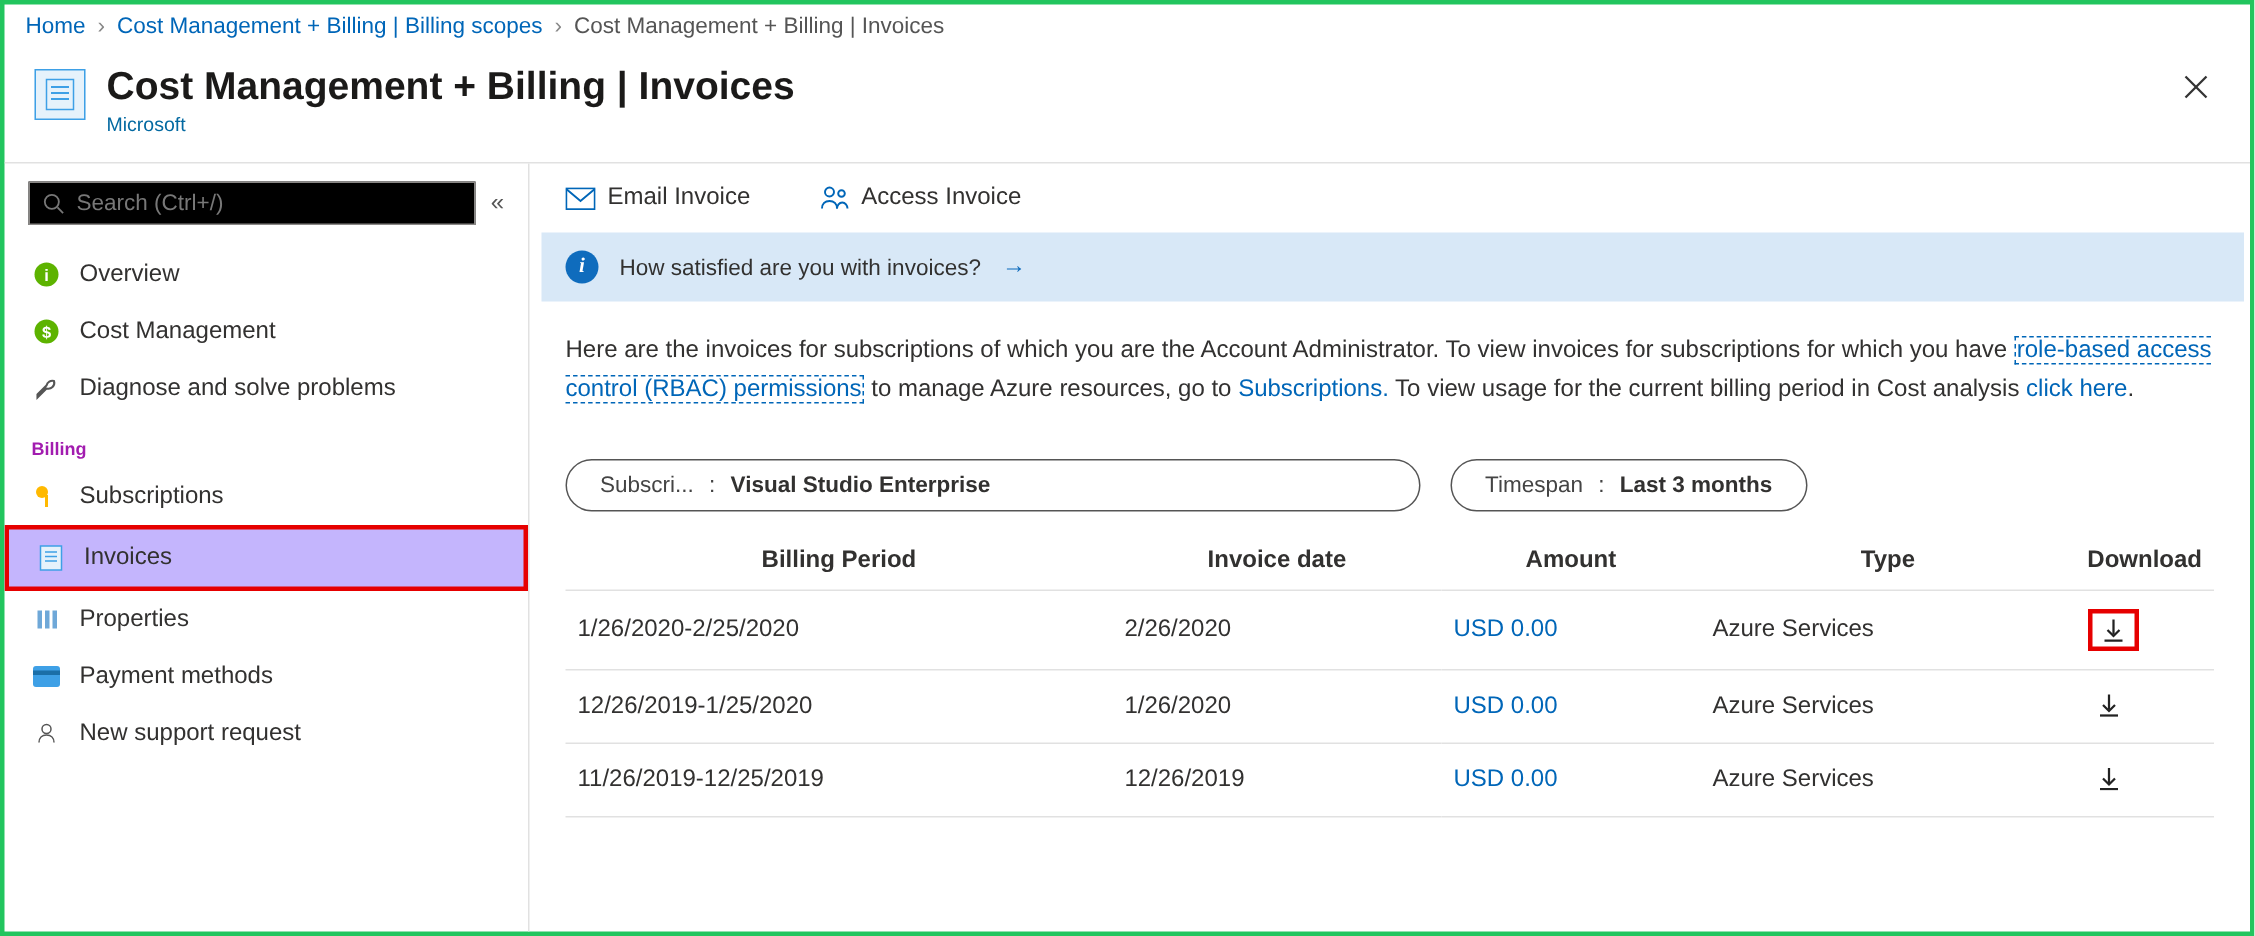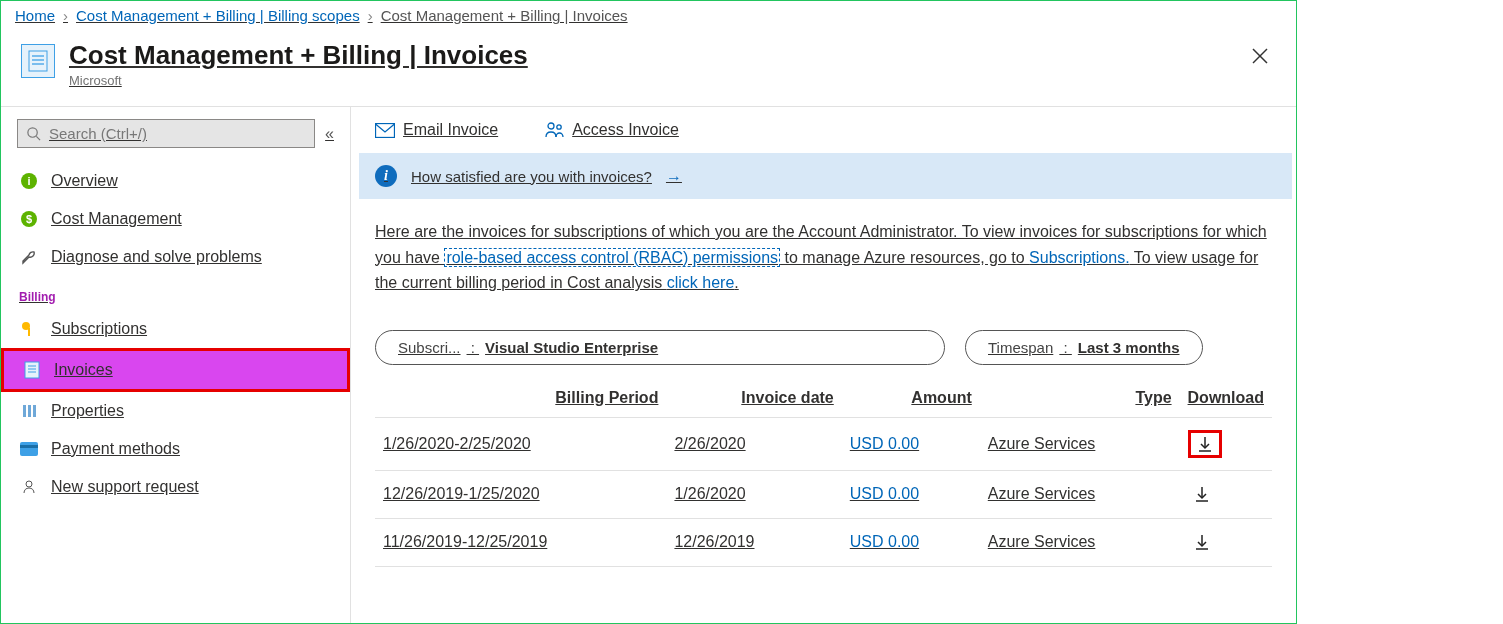--- a/index.html
+++ b/index.html
@@ -1,47 +1,47 @@
 <!DOCTYPE html>
 <html><head>
 <meta charset="utf-8">
 <style>
   * { box-sizing: border-box; margin: 0; padding: 0; font-family: "Segoe UI", Arial, sans-serif; }
   body { background: #fff; color: #323130; font-size: 14px; width: 1503px; }
   a { color: #0066b8; text-decoration: none; cursor: pointer; }
 
-  .frame { border: 1px solid #22c55e; width: 1297px; height: 624px; overflow: hidden; text-decoration: underline; }
+  .frame { border: 3px solid #22c55e; width: 1503px; height: 624px; overflow: hidden; }
 
   
   .breadcrumb { padding: 6px 14px; font-size: 15px; display: flex; align-items: center; gap: 8px; color: #555; }
   .breadcrumb .sep { color: #888; }
   .breadcrumb .current { color: #555; }
 
   
   .header { display: flex; align-items: flex-start; padding: 10px 20px 18px 20px; border-bottom: 1px solid #e1e1e1; }
   .header-icon { width: 34px; height: 34px; margin-right: 14px; margin-top: 4px; display: flex; align-items: center; justify-content: center; background:#e6f2fb; border:1px solid #3ea0e6; }
   .header-title { font-size: 26px; font-weight: 600; color: #1b1a19; }
-  .header-sub { font-size: 13px; color: #737373; margin-top: 2px; }
+  .header-sub { font-size: 13px; color: #0369a1; margin-top: 2px; }
   .close-x { margin-left: auto; font-size: 22px; color: #333; cursor: pointer; padding: 4px 8px; }
 
   
   .main { display: flex; height: calc(624px - 100px); }
   .sidebar { width: 350px; border-right: 1px solid #e1e1e1; padding-top: 12px; }
   .content { flex: 1; padding: 0; overflow: auto; }
 
   
   .search-wrap { display: flex; align-items: center; padding: 0 16px 14px 16px; gap: 10px; }
-  .search { flex: 1; display: flex; align-items: center; border: 1px solid #8a8886; padding: 5px 8px; background: #e5e5e5; color:#666; }
+  .search { flex: 1; display: flex; align-items: center; border: 1px solid #8a8886; padding: 5px 8px; background: #000000; color:#666; }
   .search svg { margin-right: 8px; }
   .search-placeholder { color:#787878; font-size:15px; }
   .collapse-chevrons { color:#555; font-size:16px; cursor:pointer; }
 
   
   .nav-item { display: flex; align-items: center; gap: 12px; padding: 9px 18px; font-size: 16px; cursor: pointer; }
-  .nav-item.active { background: #d946ef; }
+  .nav-item.active { background: #c4b5fd; }
   .nav-icon { width: 20px; height: 20px; display:flex; align-items:center; justify-content:center; }
   .section-title { font-size: 12px; font-weight: 600; color:#a21caf; padding: 14px 18px 6px; }
   .highlight-red { border: 3px solid #e60000; }
 
   
   .toolbar { display:flex; gap:46px; padding: 14px 24px 14px 24px; align-items:center; }
   .tool-btn { display:flex; align-items:center; gap:8px; color:#323130; font-size:16px; cursor:pointer; }
   .tool-btn svg { color:#0066b8; }
 
   
@@ -54,21 +54,21 @@
   .intro .dashed { border:1px dashed #0066b8; padding:0 1px; }
 
   
   .filters { display:flex; gap:20px; padding: 16px 24px 14px 24px; align-items:center; }
   .pill { border:1px solid #555; border-radius:22px; padding:8px 22px; font-size:15px; display:flex; align-items:center; gap:6px; }
   .pill .label { color:#444; }
   .pill .value { font-weight:700; }
 
   
   .tbl { width: calc(100% - 48px); margin: 0 24px; border-collapse: collapse; font-size:16px; }
-  .tbl th { text-align:right; font-weight:600; padding:10px 8px; border-bottom:1px solid #e1e1e1; }
+  .tbl th { text-align:center; font-weight:600; padding:10px 8px; border-bottom:1px solid #e1e1e1; }
   .tbl td { padding:12px 8px; border-bottom:1px solid #e1e1e1; }
   .amount { color:#0066b8; }
   .dl-cell { width:80px; }
   .dl-icon { display:inline-flex; padding:3px 6px; cursor:pointer; }
   .dl-highlight { border:3px solid #e60000; }
 
 </style>
 </head>
 <body>
 

